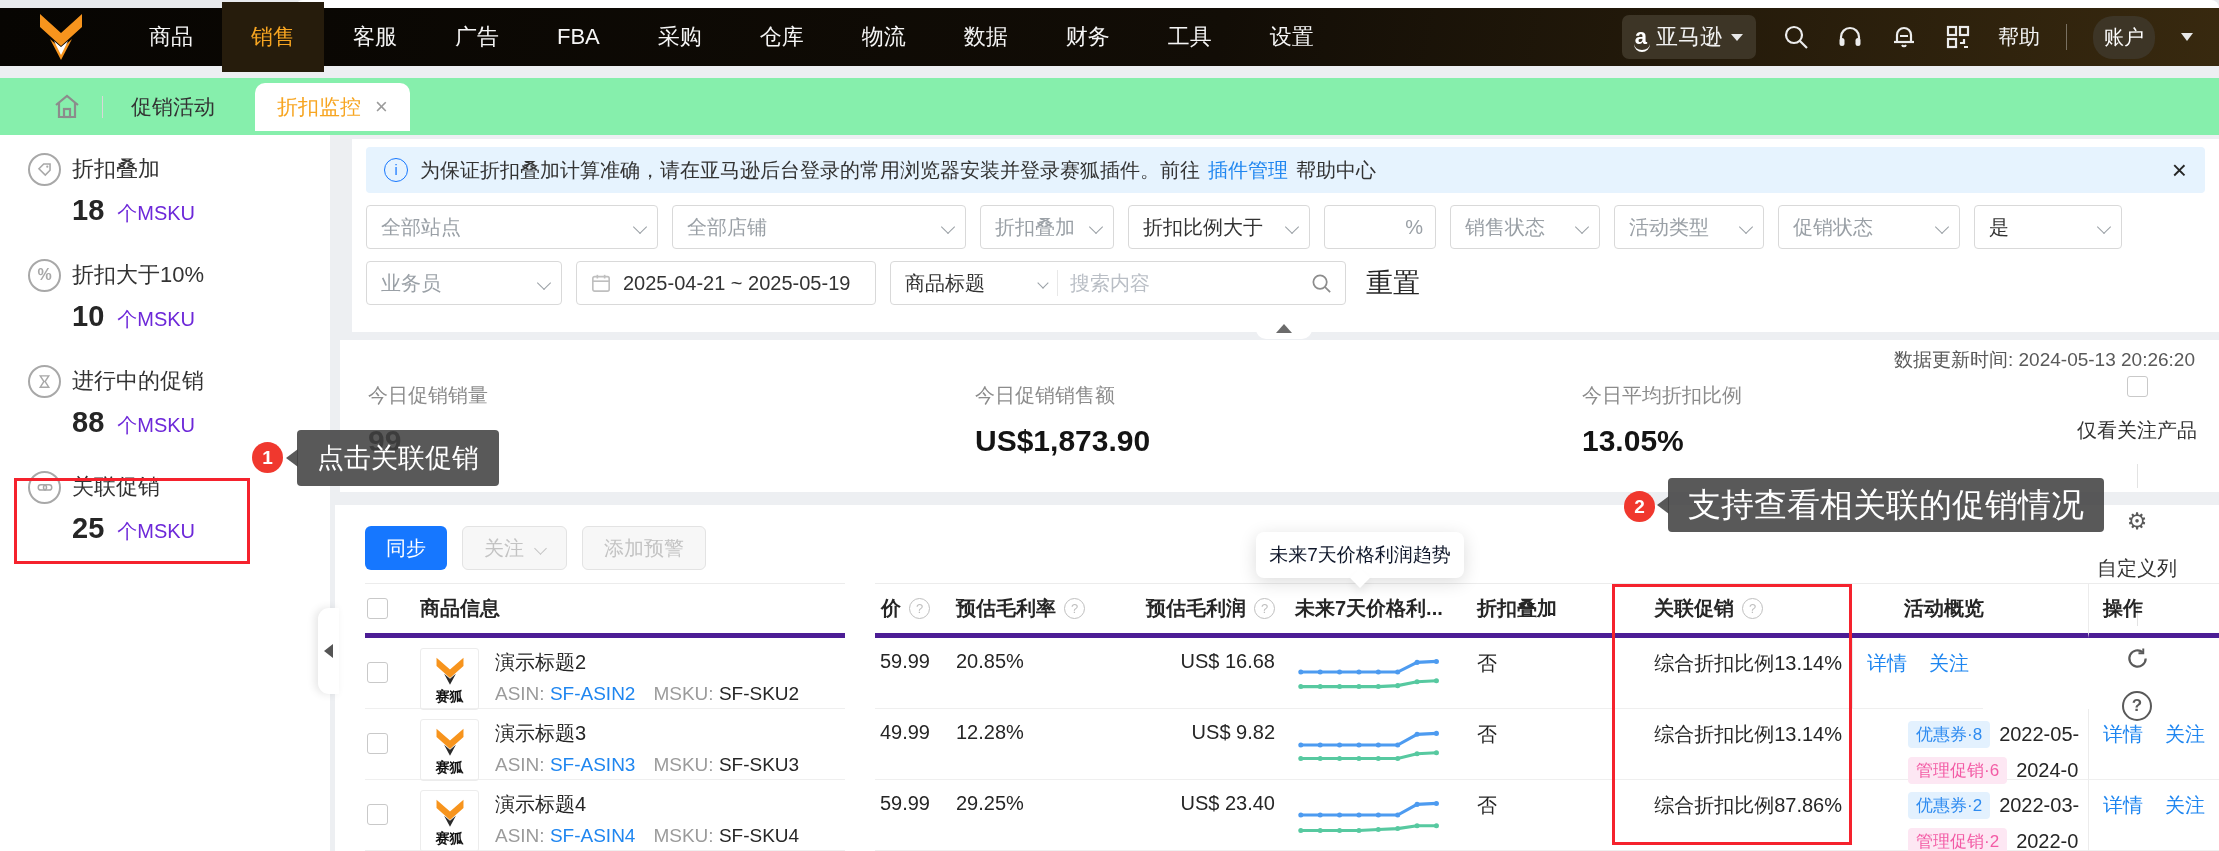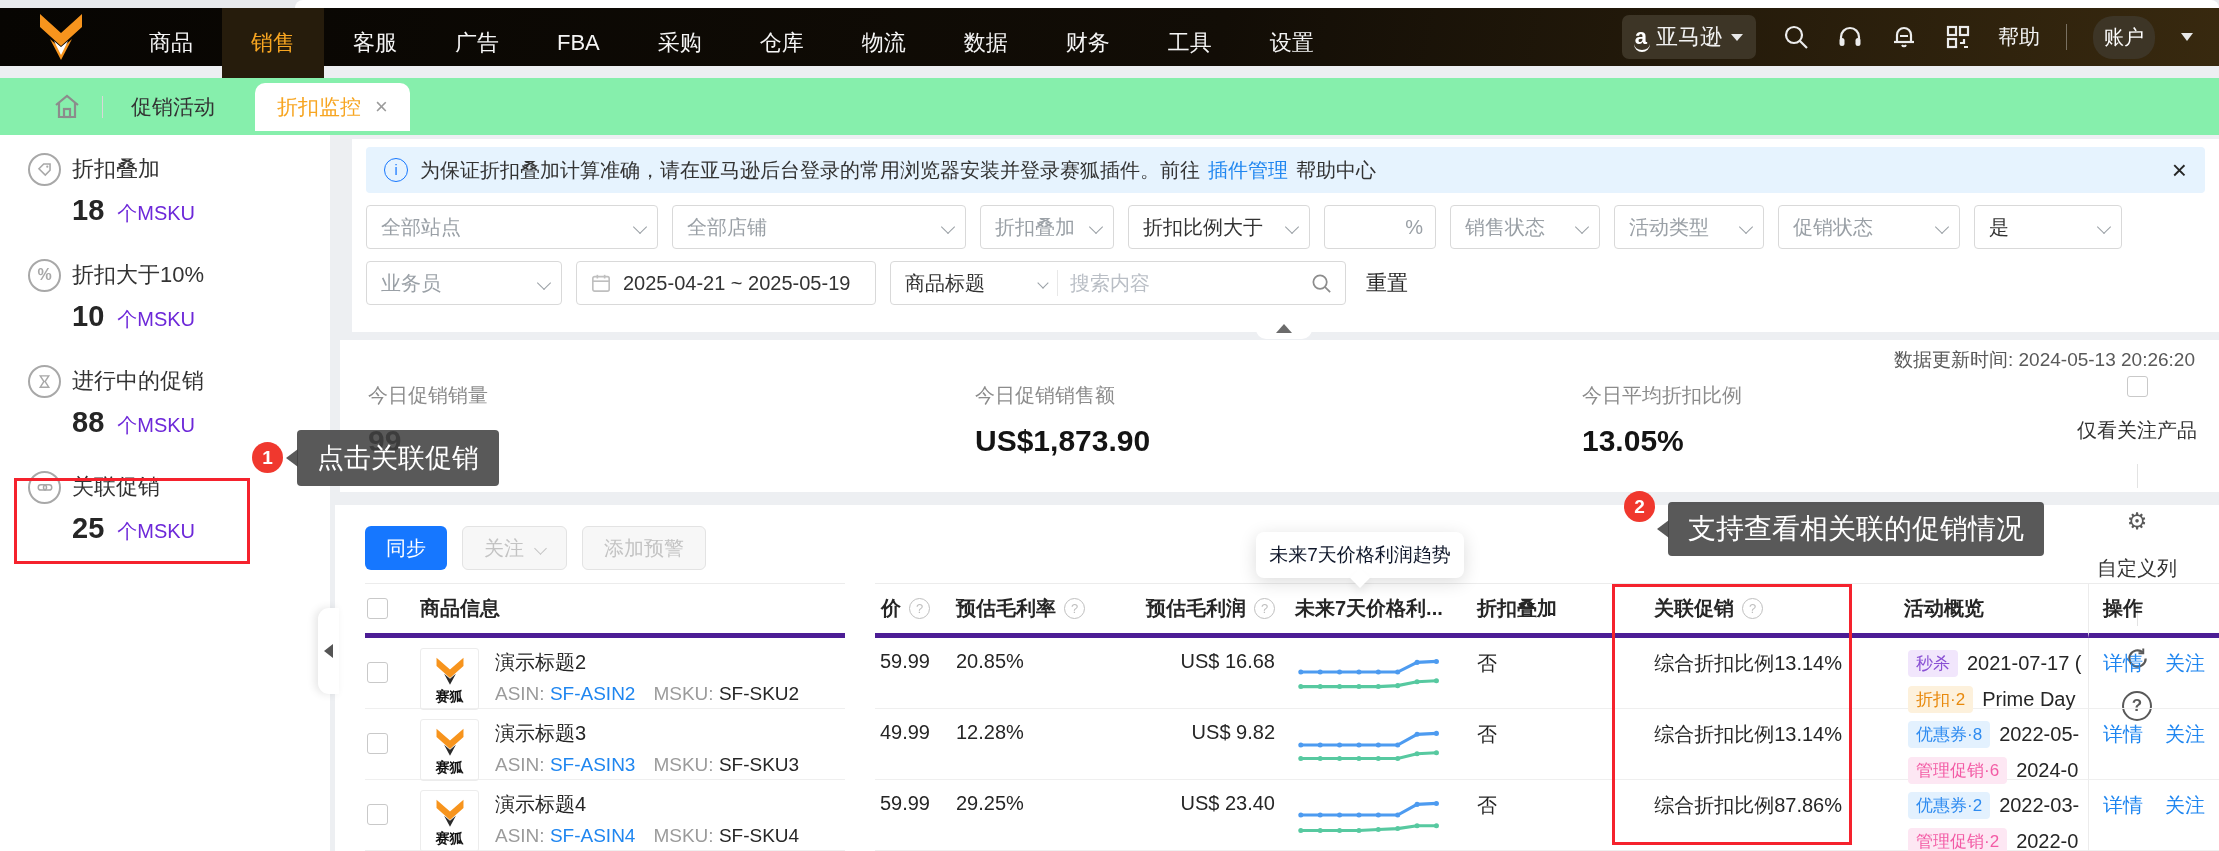--- a/index.html
+++ b/index.html
@@ -3,21 +3,21 @@
 <meta charset="utf-8">
 <style>
   html,body{margin:0;padding:0;width:2219px;height:851px;overflow:hidden;position:relative;
     font-family:"Liberation Sans","DejaVu Sans",sans-serif;background:#edeff2;}
   .abs{position:absolute;}
   
   #chrome{left:0;top:0;width:2219px;height:8px;background:#e8eaed;}
   #chrome .round{position:absolute;left:295px;top:0;right:0;height:8px;background:#fff;border-radius:14px 14px 0 0;}
   
   #topnav{left:0;top:8px;width:2219px;height:58px;background:linear-gradient(100deg,#070502 0%,#120d06 55%,#38290f 100%);
-    display:flex;color:#f2f2f2;font-size:22px;}
+    display:flex;align-items:center;color:#f2f2f2;font-size:22px;}
   #topnav .logo{margin:0 34px 0 36px;display:flex;align-items:center;}
   .navitems{display:flex;align-items:stretch;height:70px;}
   .navitem{display:flex;align-items:center;padding:0 29px;cursor:pointer;color:#f5f5f5;}
   .navitem.active{background:#261c0c;color:#F7A521;}
   #topnav .right{margin-left:auto;display:flex;align-items:center;gap:26px;padding-right:26px;}
   .mkt-pill{display:flex;align-items:center;gap:9px;background:#3d3526;border-radius:7px;padding:7px 13px;cursor:pointer;}
   .amz-a{position:relative;font-size:22px;font-weight:700;color:#fff;line-height:18px;}
   .amz-a::after{content:"";position:absolute;left:-1px;bottom:-6px;width:16px;height:6px;border-bottom:2px solid #fff;border-radius:0 0 9px 9px;}
   .caret{width:0;height:0;border-left:6px solid transparent;border-right:6px solid transparent;border-top:8px solid #e8e8e8;display:inline-block;}
   .nav-ic{width:28px;height:28px;display:inline-block;}
@@ -49,21 +49,21 @@
   .notice .close{margin-left:auto;color:#262626;font-size:26px;cursor:pointer;}
   .frow{display:flex;gap:14px;margin-top:12px;align-items:center;}
   .sel,.inputbox{height:44px;border:1px solid #d9d9d9;border-radius:4px;background:#fff;display:flex;align-items:center;
     padding:0 12px 0 14px;font-size:20px;color:#9aa0a6;box-sizing:border-box;}
   .sel .txt{flex:1;}
   .sel.dark,.inputbox.dark{color:#333;}
   .chev{width:9px;height:9px;border-right:1.7px solid #9aa0a6;border-bottom:1.7px solid #9aa0a6;transform:rotate(45deg);margin-left:10px;flex:none;}
   .combo{height:44px;border:1px solid #d9d9d9;border-radius:4px;display:flex;align-items:center;font-size:20px;box-sizing:border-box;background:#fff;}
   .combo .type{display:flex;align-items:center;color:#333;padding:0 10px 0 14px;gap:44px;}
   .combo .ph{color:#b9bec5;flex:1;padding-left:12px;border-left:1px solid #e8e8e8;height:26px;line-height:26px;}
-  .resettxt{font-size:21px;color:#262626;cursor:pointer;margin-left:6px;}
+  .resettxt{font-size:27px;color:#262626;cursor:pointer;margin-left:6px;}
   #collapse-tab{left:1256px;top:317px;width:56px;height:22px;background:#fff;border-radius:0 0 10px 10px;display:flex;align-items:center;justify-content:center;z-index:3;}
   .tri-up{width:0;height:0;border-left:8px solid transparent;border-right:8px solid transparent;border-bottom:9px solid #6b6b6b;}
   #statspanel{left:340px;top:340px;width:1879px;height:152px;background:#fff;box-sizing:border-box;padding:42px 30px 0 28px;}
   .updated{position:absolute;top:7px;right:24px;font-size:19px;color:#595959;}
   .statcols{display:flex;}
   .statcol{flex:1;}
   .statcol .lb{font-size:20px;color:#8c8c8c;}
   .statcol .vl{margin-top:15px;font-size:30px;font-weight:800;color:#141414;}
   
   #tablepanel{left:335px;top:505px;width:1884px;height:346px;background:#fff;box-sizing:border-box;padding:8px 0 0 30px;}
@@ -119,21 +119,21 @@
   .badge.pink{background:#fde7f3;color:#f35ba5;}
   
   #sidebar-redbox{left:14px;top:478px;width:230px;height:80px;border:3px solid #f5222d;z-index:4;}
   #column-redbox{left:1612px;top:584px;width:240px;height:261px;border:3px solid #f5222d;z-index:4;box-sizing:border-box;}
   .ann-circle{width:31px;height:31px;border-radius:50%;background:#f0382e;color:#fff;font-size:19px;font-weight:700;display:flex;align-items:center;justify-content:center;z-index:6;}
   .ann-tip{background:rgba(66,66,66,.88);color:#fff;border-radius:4px;display:flex;align-items:center;padding:0 20px;z-index:6;}
   .ann-tip::before{content:"";position:absolute;left:-11px;top:50%;margin-top:-9px;border-top:9px solid transparent;border-bottom:9px solid transparent;border-right:12px solid rgba(66,66,66,.88);}
   #ann1-circle{left:252px;top:442px;}
   #ann1-tip{left:297px;top:430px;height:56px;font-size:27px;}
   #ann2-circle{left:1624px;top:491px;}
-  #ann2-tip{left:1668px;top:502px;height:54px;font-size:28px;}
+  #ann2-tip{left:1668px;top:478px;height:54px;font-size:33px;}
   #popover{left:1256px;top:532px;width:208px;height:46px;background:#fff;border-radius:8px;box-shadow:0 4px 18px rgba(0,0,0,.14);
     display:flex;align-items:center;justify-content:center;font-size:19px;color:#0f172a;z-index:5;}
   #popover::after{content:"";position:absolute;left:50%;bottom:-7px;width:14px;height:14px;background:#fff;transform:translateX(-50%) rotate(45deg);box-shadow:4px 4px 8px rgba(0,0,0,.06);}
   #lefthandle{left:318px;top:608px;width:21px;height:86px;background:#fff;border-radius:11px 0 0 11px;box-shadow:-3px 0 8px rgba(0,0,0,.10);display:flex;align-items:center;justify-content:center;z-index:3;}
   .tri-left{width:0;height:0;border-top:7px solid transparent;border-bottom:7px solid transparent;border-right:9px solid #555;}
   svg{display:block;}
 </style>
 </head>
 <body>
 
@@ -482,30 +482,20 @@
           <circle cx="46" cy="37" r="2.6" fill="#57C9A0"></circle>
           <circle cx="66" cy="37" r="2.6" fill="#57C9A0"></circle>
           <circle cx="86" cy="37" r="2.6" fill="#57C9A0"></circle>
           <circle cx="106" cy="36" r="2.6" fill="#57C9A0"></circle>
           <circle cx="126" cy="32" r="2.6" fill="#57C9A0"></circle>
           <circle cx="146" cy="31" r="2.6" fill="#57C9A0"></circle>
         </svg>
       </div>
     <div class="c-stack"><span>否</span></div>
     <div class="c-link"><span>综合折扣比例13.14%</span></div>
-    <div class="c-act">
-      <div class="actline">
-          <span class="badge purple">秒杀</span>
-          <span>2021-07-17 (</span>
-        </div>
-      <div class="actline">
-          <span class="badge orange">折扣·2</span>
-          <span>Prime Day</span>
-        </div>
-    </div>
     <div class="c-op"><span class="lnkop">详情</span><span class="lnkop" style="margin:0">关注</span></div>
   </div>
 
   <div class="trow drow">
     <div class="c-check">
         <span class="cb"></span>
       </div>
     <div class="c-prod">
       <div class="pwrap">
         <div class="pimg">

